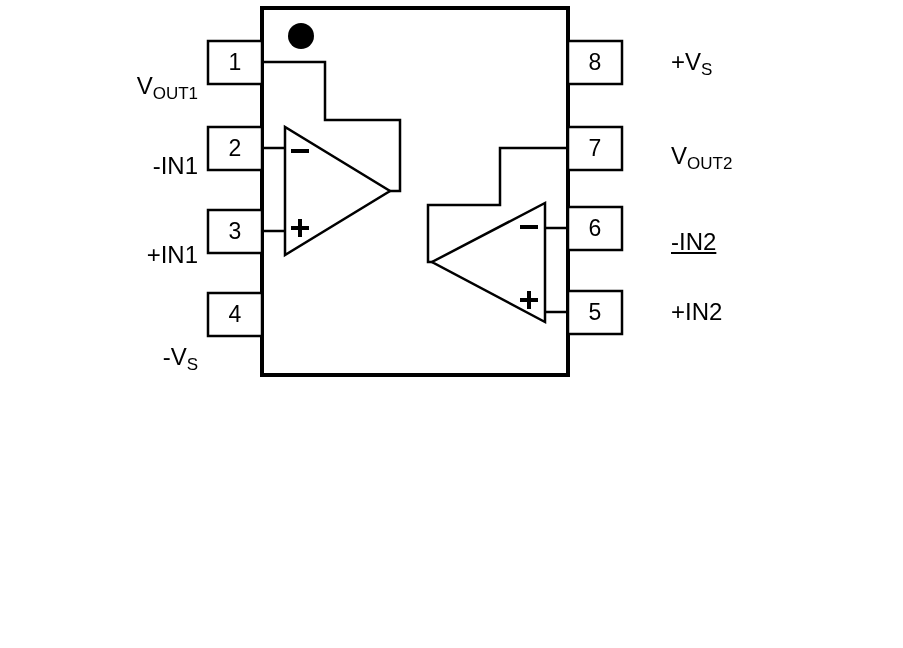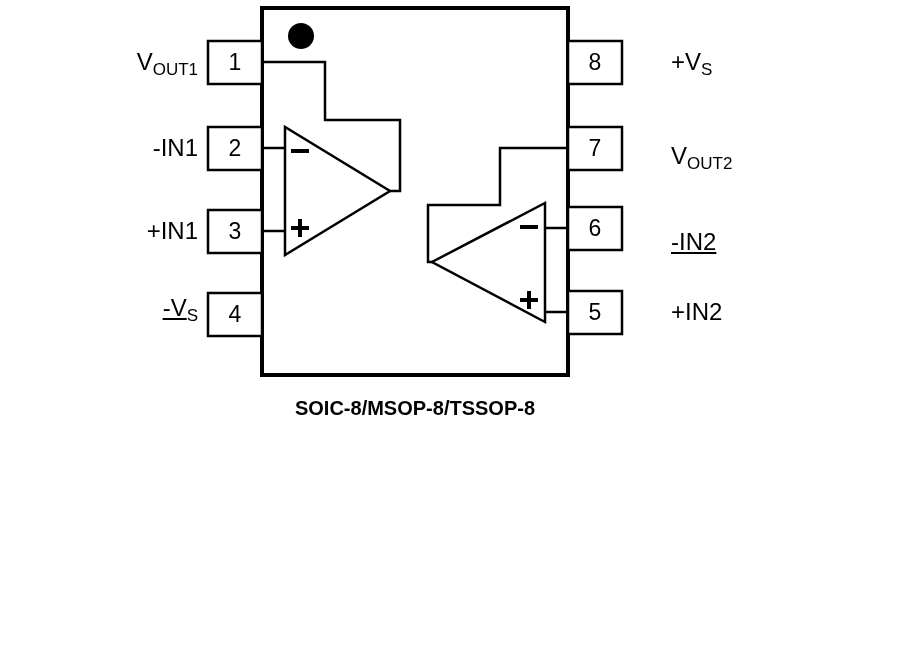--- a/index.html
+++ b/index.html
@@ -8,21 +8,21 @@
     font-family:"Liberation Sans",sans-serif;color:#000;overflow:hidden;
   }
   .stage svg{position:absolute;top:0;left:0;}
   .pin-num{
     position:absolute;width:54px;height:43px;line-height:43px;
     text-align:center;font-size:23px;
   }
   .pin-label{
     position:absolute;font-size:24px;line-height:28px;white-space:nowrap;
   }
-  .pin-label.left-side{right:705px;text-align:right;}
+  .pin-label.left-side{right:705px;text-align:right;margin-top:24px;}
   .pin-label.right-side{left:631px;margin-left:40px;}
   .sub{font-size:17px;vertical-align:-5px;}
   .caption{
     position:absolute;left:255px;top:397px;width:320px;text-align:center;
     font-weight:bold;font-size:20px;
   }
 </style>
 </head>
 <body>
 
@@ -71,38 +71,37 @@
   <div class="pin-num" style="left:208px;top:293px;">4</div>
 
   <div class="pin-num" style="left:568px;top:41px;">8</div>
   <div class="pin-num" style="left:568px;top:127px;">7</div>
   <div class="pin-num" style="left:568px;top:207px;">6</div>
   <div class="pin-num" style="left:568px;top:291px;">5</div>
 
   <div class="pin-label left-side" style="top:48px;">
     <span>V</span><span class="sub">OUT1</span>
   </div>
-  <div class="pin-label left-side" style="top:134px;">
+  <div class="pin-label left-side" style="top:128px;">
     <span>-IN1</span><span class="sub"></span>
   </div>
   <div class="pin-label left-side" style="top:217px;">
     <span>+IN1</span><span class="sub"></span>
   </div>
-  <div class="pin-label left-side" style="top:294px;text-decoration:underline;">
+  <div class="pin-label left-side" style="top:319px;">
     <span>-V</span><span class="sub">S</span>
   </div>
 
   <div class="pin-label right-side" style="top:48px;">
     <span>+V</span><span class="sub">S</span>
   </div>
   <div class="pin-label right-side" style="top:142px;">
     <span>V</span><span class="sub">OUT2</span>
   </div>
   <div class="pin-label right-side" style="top:228px;text-decoration:underline;">
     <span>-IN2</span><span class="sub"></span>
   </div>
   <div class="pin-label right-side" style="top:298px;">
     <span>+IN2</span><span class="sub"></span>
   </div>
 
-  <div class="caption">SOIC-8/MSOP-8/TSSOP-8</div>
 
 </div>
 
 </body></html>

